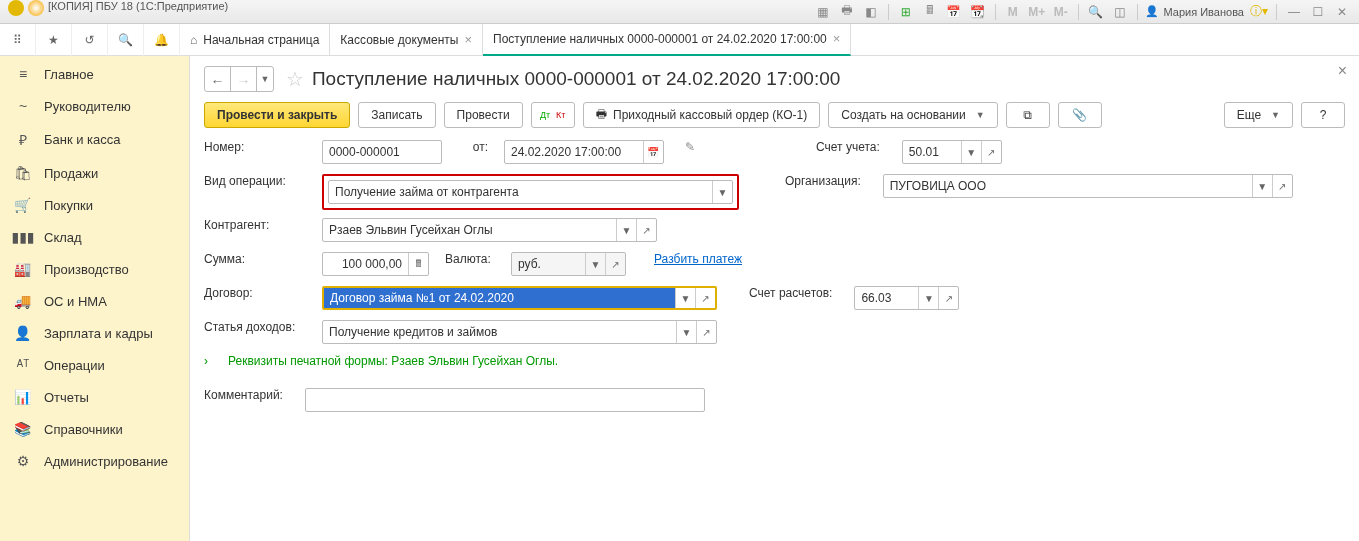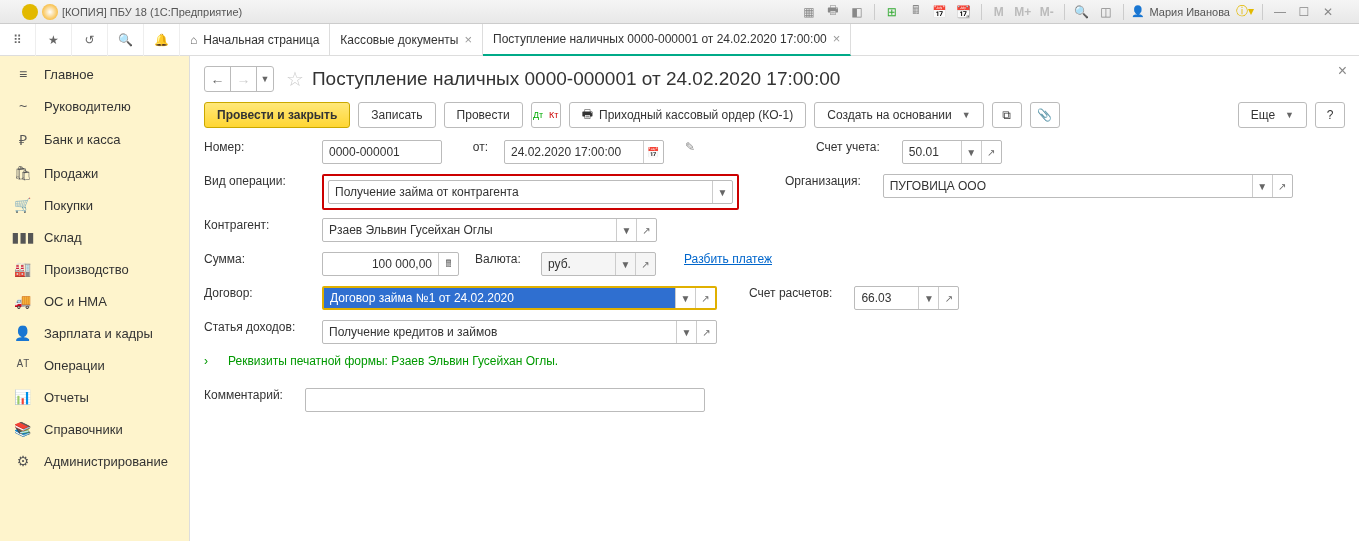--- a/index.html
+++ b/index.html
@@ -1,19 +1,19 @@
 <!DOCTYPE html>
 <html><head>
 <meta charset="utf-8">
 <style>
 * { box-sizing: border-box; margin: 0; padding: 0; font-family: Arial, sans-serif; }
 body { font-size: 12px; background: #fff; width: 1359px; height: 541px; overflow: hidden; }
 
 
-.titlebar { height: 24px; background: linear-gradient(#f5f5f5,#e8e8e8); border-bottom: 1px solid #ccc; display: flex; align-items: center; padding: 0 22px; }
+.titlebar { height: 24px; background: linear-gradient(#f5f5f5,#e8e8e8); border-bottom: 1px solid #ccc; display: flex; padding: 0 8px; }
 .tb-icon { width: 16px; height: 16px; border-radius: 50%; margin-right: 4px; }
 .tb-title { color: #555; font-size: 11px; flex: 1; }
 .tb-tools { display: flex; align-items: center; gap: 6px; }
 .tb-btn { width: 18px; height: 18px; display: flex; align-items: center; justify-content: center; color: #888; cursor: pointer; font-size: 12px; }
 .tb-sep { width: 1px; height: 16px; background: #ccc; margin: 0 2px; }
 .user { color: #555; font-size: 11px; display: flex; align-items: center; gap: 4px; }
 
 
 .toolbar { height: 32px; background: #fff; border-bottom: 1px solid #ddd; display: flex; align-items: center; }
 .toolbtn { width: 36px; height: 32px; display: flex; align-items: center; justify-content: center; color: #666; cursor: pointer; border-right: 1px solid #eee; }
@@ -38,21 +38,21 @@
 .navbtns { display: flex; border: 1px solid #bbb; border-radius: 3px; overflow: hidden; }
 .navbtn { width: 26px; height: 24px; display: flex; align-items: center; justify-content: center; color: #666; font-size: 14px; border-right: 1px solid #bbb; cursor: pointer; }
 .navbtn:last-child { border-right: none; }
 .navbtn.dd { width: 16px; font-size: 9px; }
 .star { font-size: 20px; color: #ccc; cursor: pointer; margin: 0 2px 0 6px; }
 .page-title { font-size: 19px; font-weight: normal; color: #333; }
 
 .cmd-row { display: flex; align-items: center; gap: 8px; margin-bottom: 12px; }
 .btn { height: 26px; padding: 0 12px; border: 1px solid #bbb; border-radius: 3px; background: #fff; display: inline-flex; align-items: center; gap: 6px; cursor: pointer; font-size: 12px; color: #333; }
 .btn.primary { background: linear-gradient(#ffe87a,#ffd633); border-color: #caa800; font-weight: bold; }
-.btn.icon-only { padding: 0; width: 30px; justify-content: center; }
+.btn.icon-only { padding: 0; width: 44px; justify-content: center; }
 .btn .dd { font-size: 9px; color: #666; margin-left: 4px; }
 .spacer { flex: 1; }
 
 .form { display: flex; flex-direction: column; gap: 8px; }
 .row { display: flex; align-items: flex-start; gap: 16px; min-height: 26px; }
 .label { width: 102px; color: #333; font-size: 12px; }
 .label2 { color: #333; font-size: 12px; margin-left: 30px; }
 .input-group { display: flex; align-items: stretch; border: 1px solid #bbb; border-radius: 2px; height: 24px; background: #fff; }
 .input-group input, .input-group .val { border: none; outline: none; padding: 0 6px; font-size: 12px; background: transparent; color: #333; }
 .input-group .val { display: flex; align-items: center; white-space: nowrap; overflow: hidden; }
@@ -260,21 +260,21 @@
         <div class="label">Контрагент:</div>
         <div class="input-group" style="width:335px">
             <div class="val" style="flex:1">Рзаев Эльвин Гусейхан Оглы</div>
             <div class="ibtn">▼</div>
             <div class="ibtn">↗</div>
           </div>
       </div>
 
       <div class="row">
         <div class="label">Сумма:</div>
-        <div class="input-group" style="width:137px">
+        <div class="input-group" style="width:107px">
             <div class="val" style="flex:1;text-align:right;justify-content:flex-end">100 000,00</div>
             <div class="ibtn">🖩</div>
           </div>
         <div class="label" style="width:50px">Валюта:</div>
         <div class="input-group readonly" style="width:115px">
             <div class="val ghost-text" style="flex:1">руб.</div>
             <div class="ibtn">▼</div>
             <div class="ibtn">↗</div>
           </div>
         <a class="link-blue" style="margin-left:12px">Разбить платеж</a>

